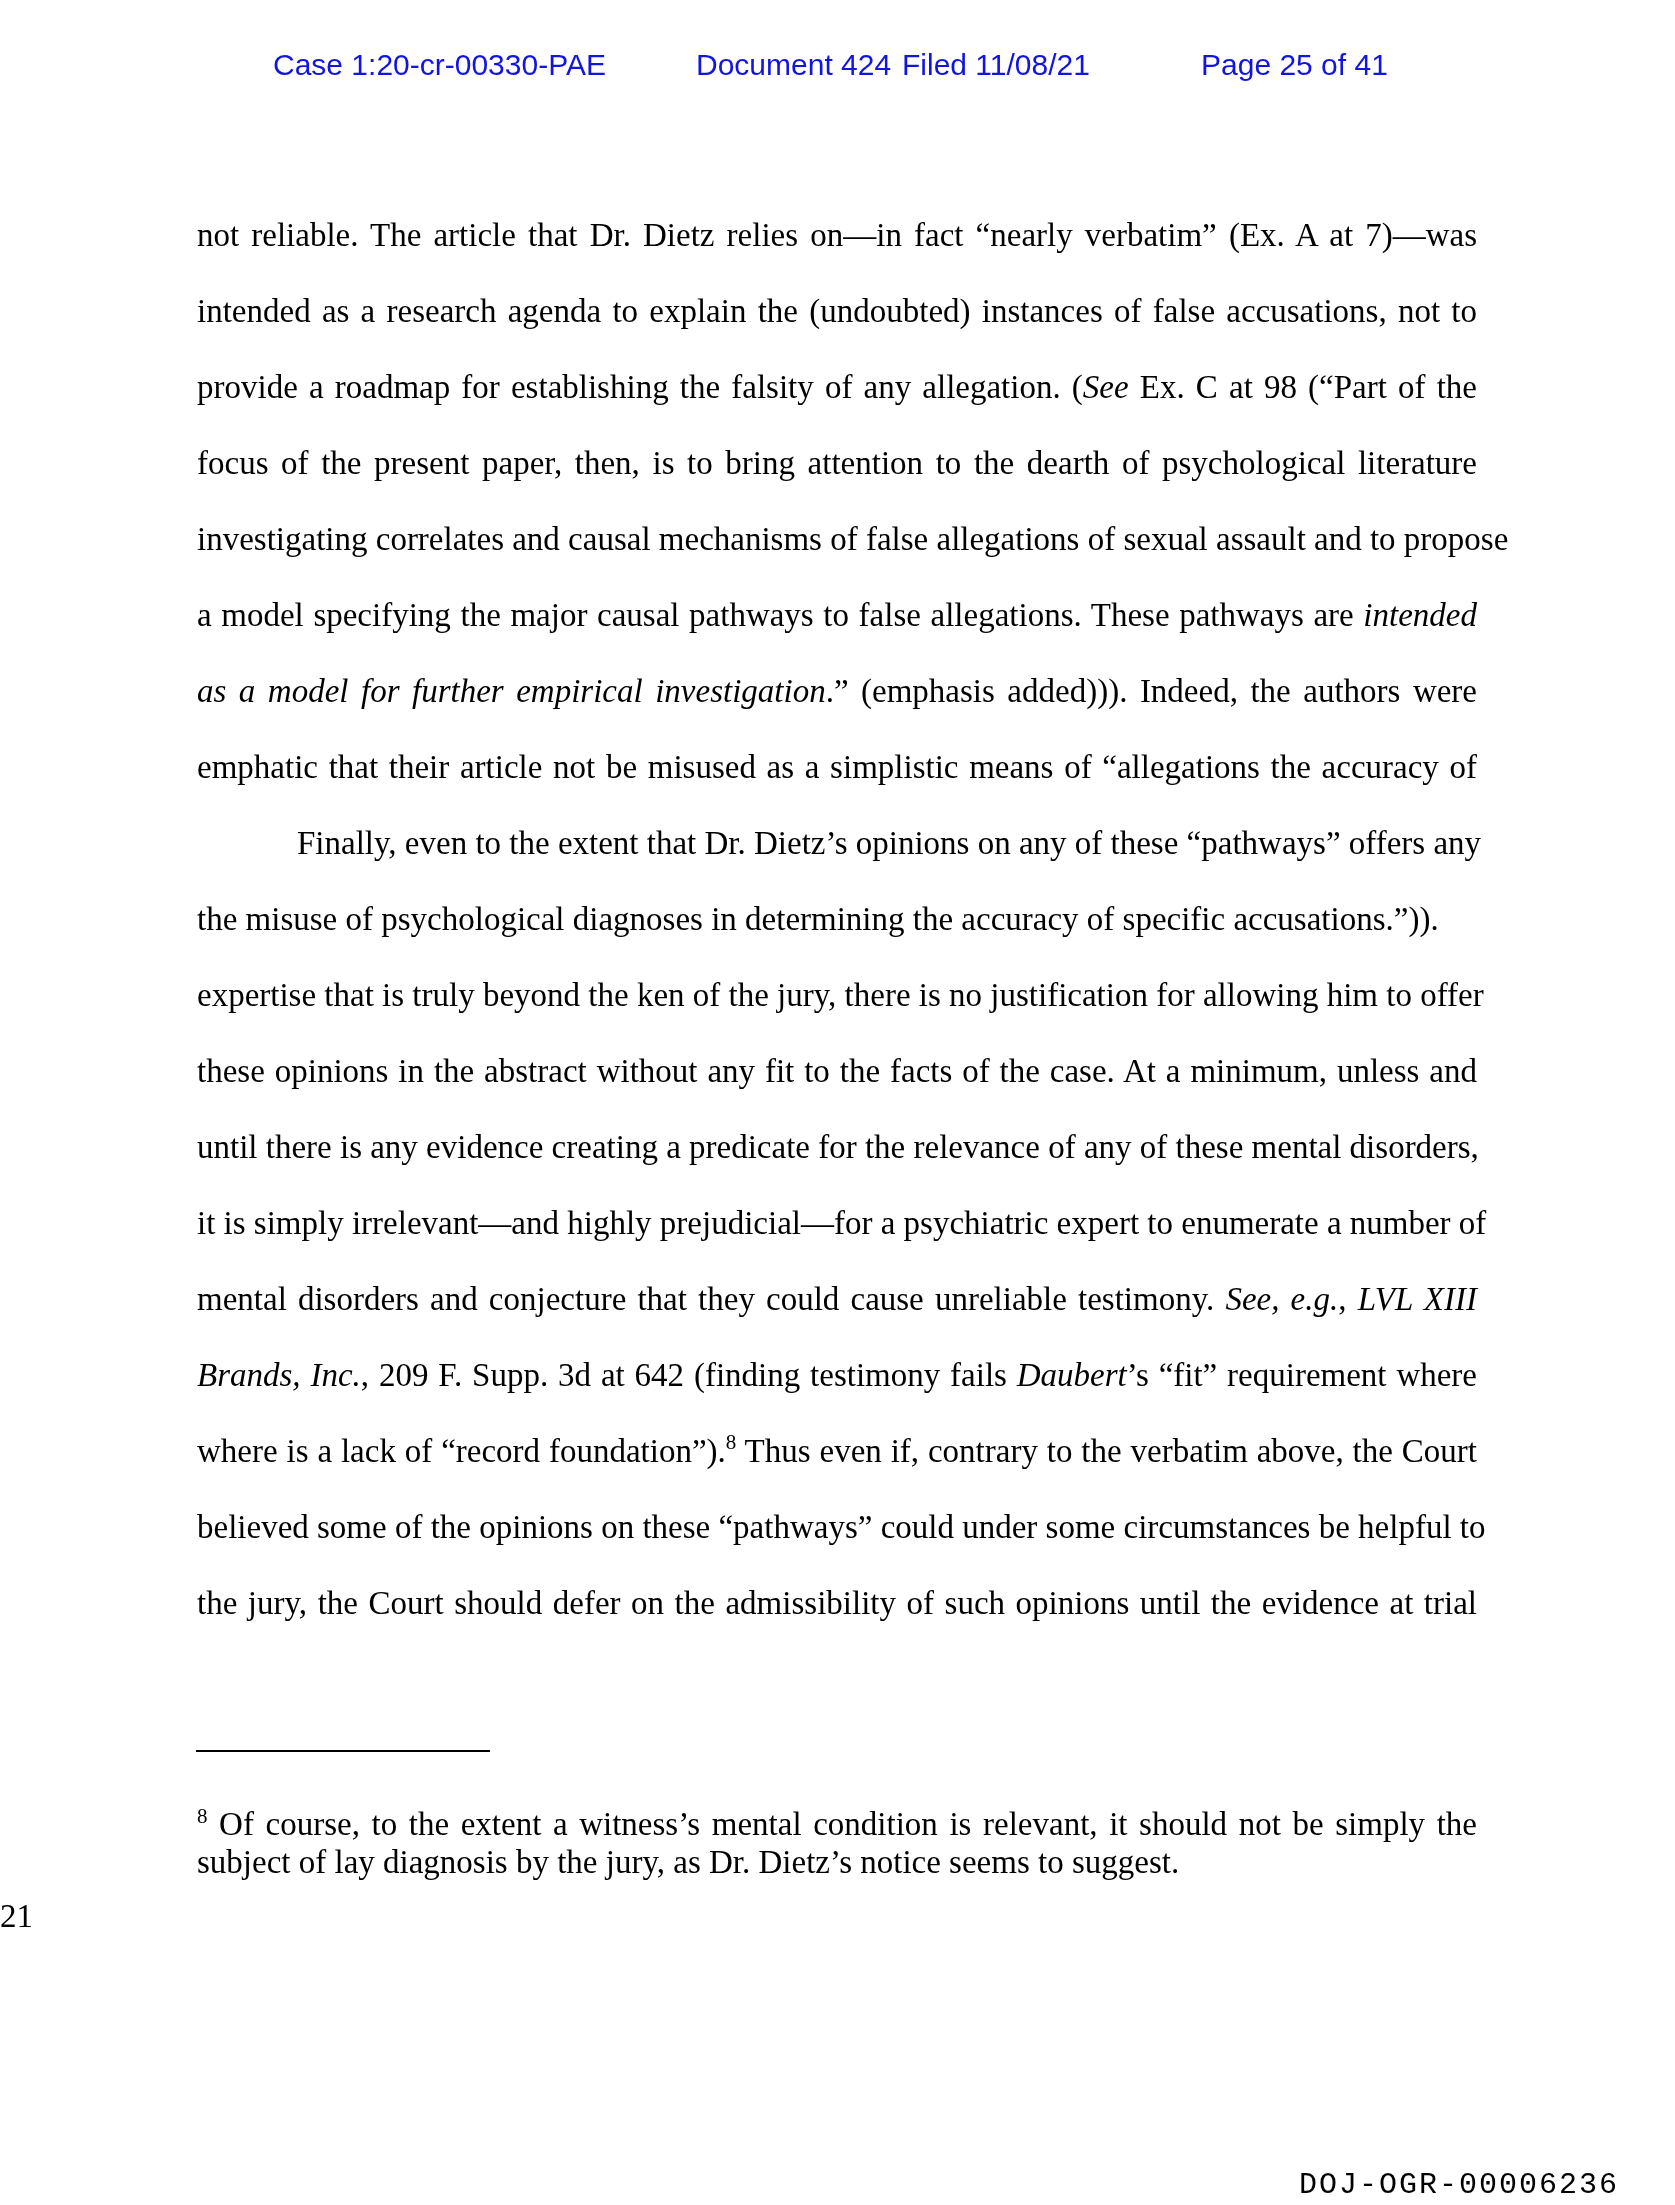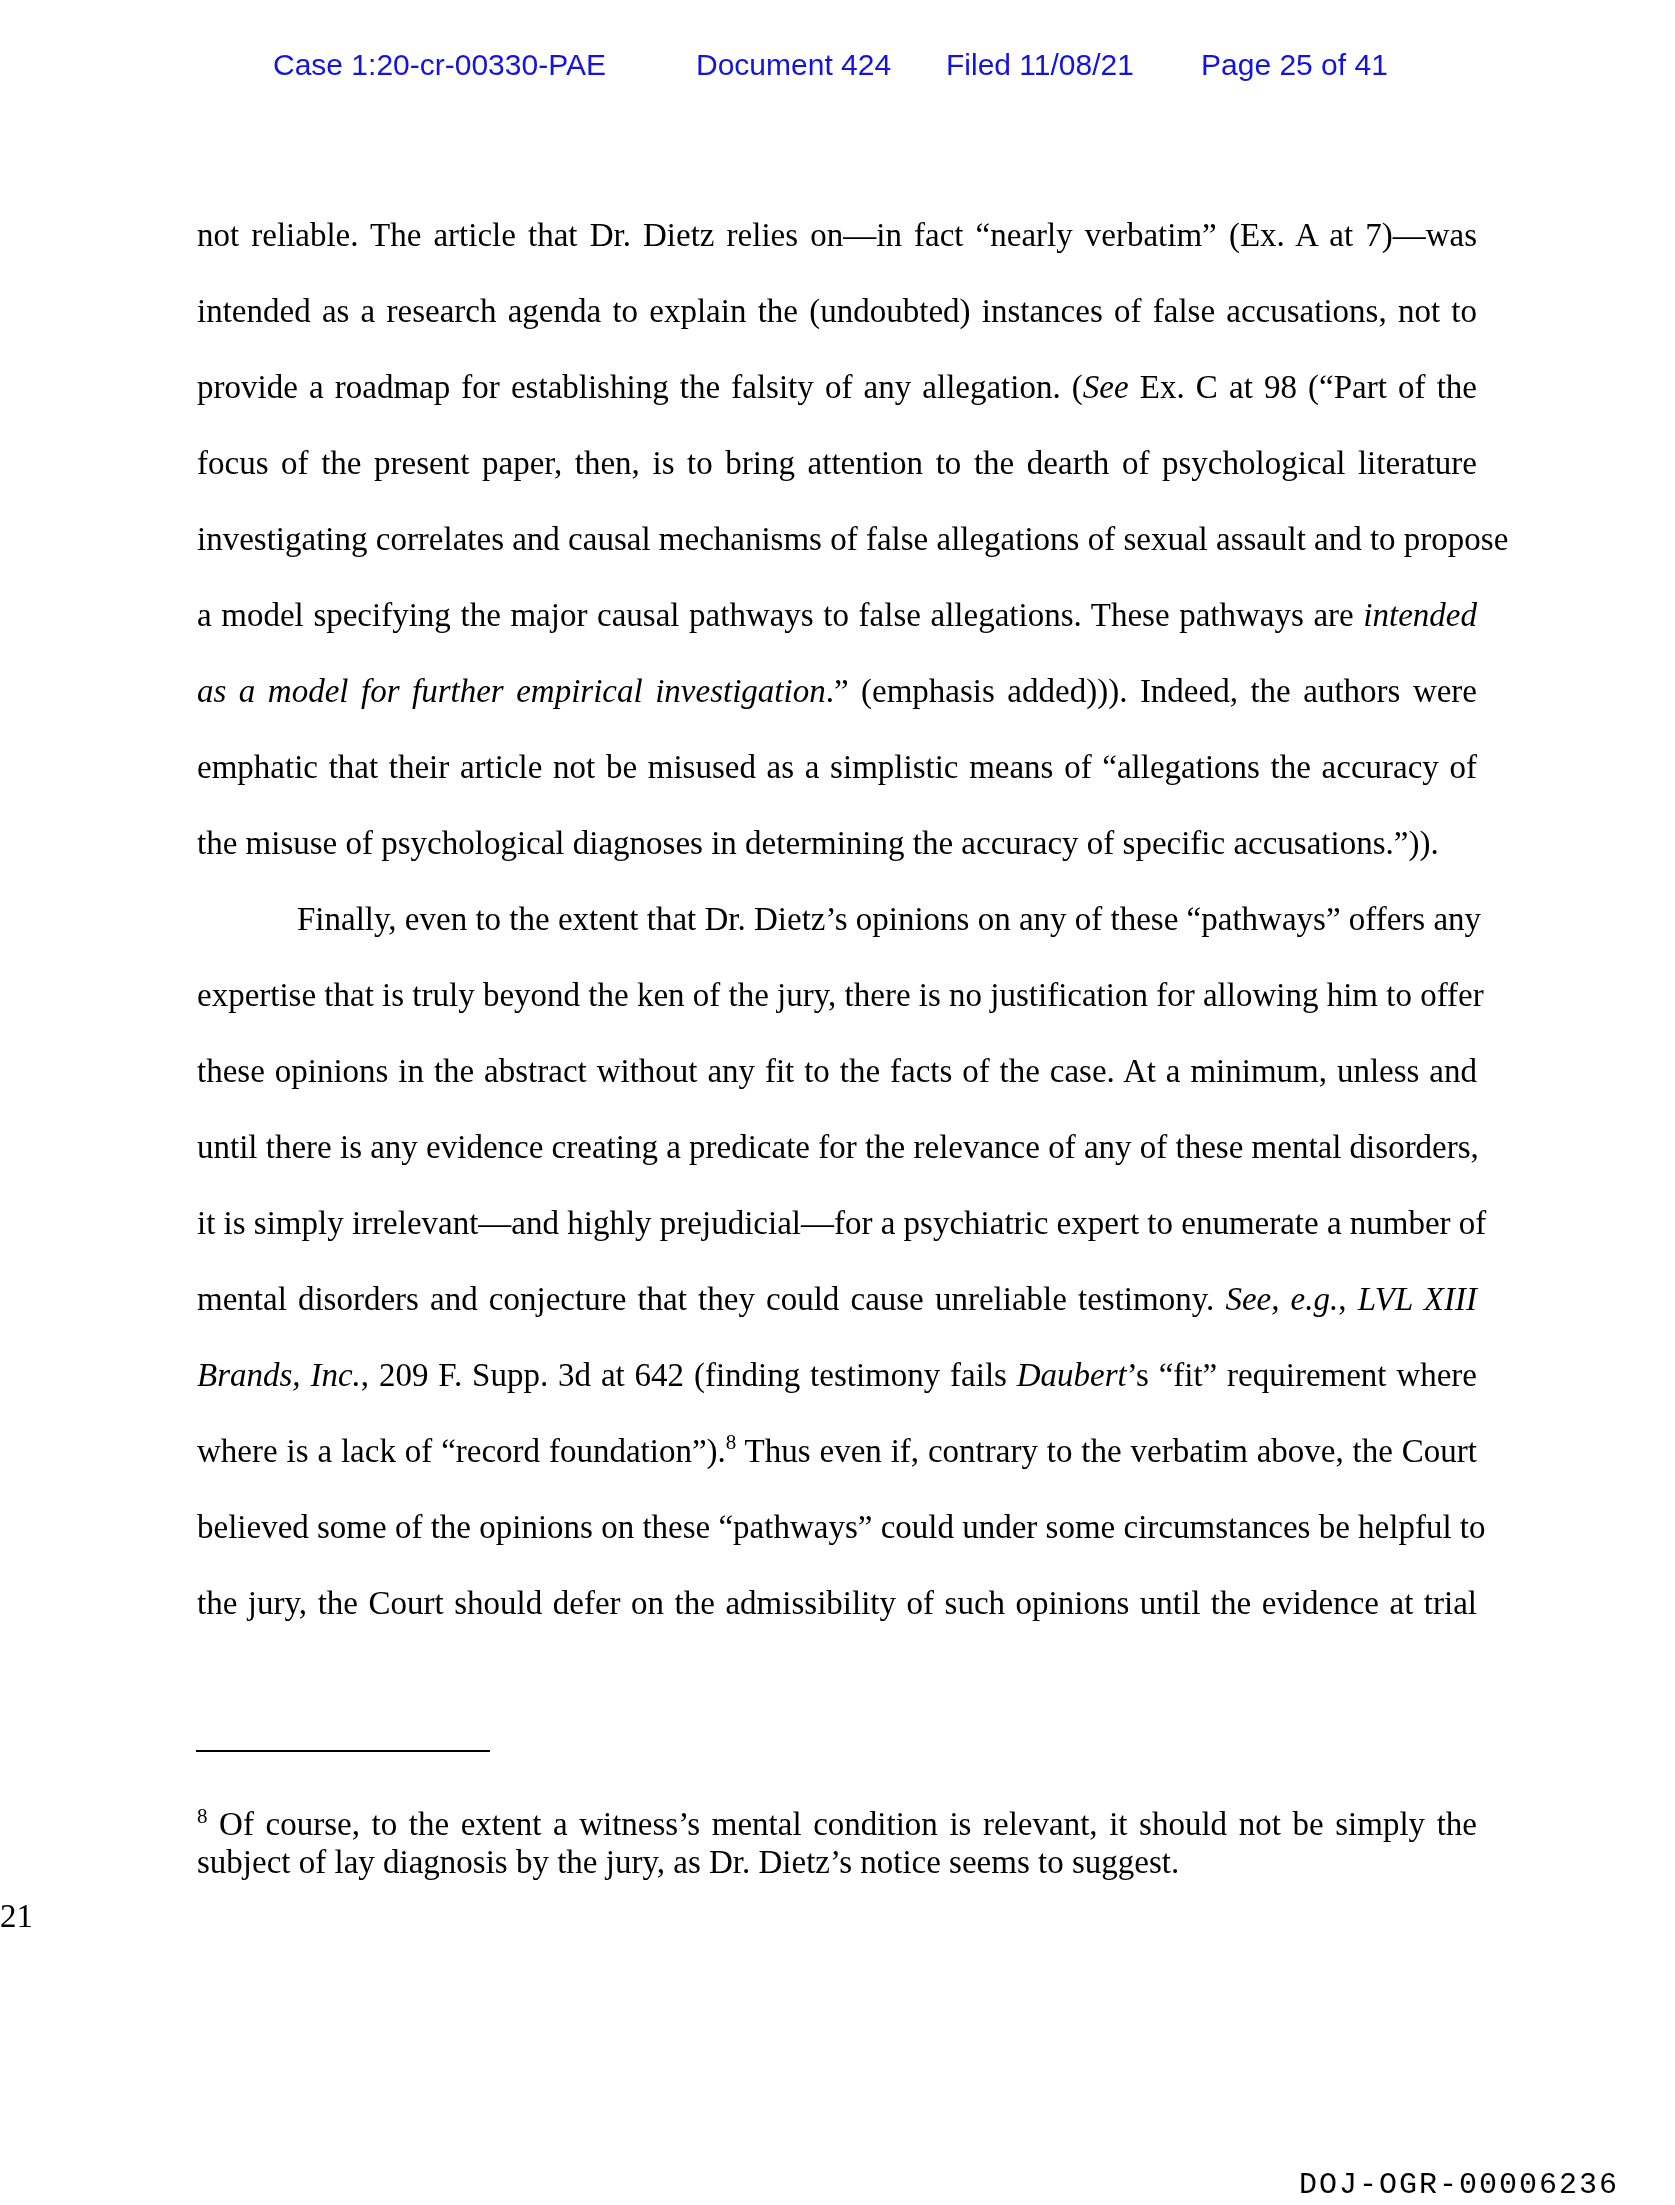--- a/index.html
+++ b/index.html
@@ -5,21 +5,21 @@
   html, body { margin: 0; padding: 0; background: #ffffff; }
   body { width: 1675px; height: 2205px; position: relative; overflow: hidden; }
   .header {
     position: absolute; top: 33px; left: 0; width: 1675px; height: 39px;
     font-family: "Liberation Sans", sans-serif; font-size: 30px; color: #1414e0;
     line-height: 39px; white-space: nowrap; margin-top: 12px;
   }
   .header span { position: absolute; top: 0; }
   .hdr-case { left: 273px; }
   .hdr-doc { left: 696px; }
-  .hdr-filed { left: 946px; }
+  .hdr-filed { left: 902px; }
   .hdr-page { left: 1201px; }
 
   .body-text {
     position: absolute; left: 197px; width: 1280px; top: 197px;
     font-family: "Liberation Serif", serif; font-size: 33px; color: #000;
     line-height: 76px;
   }
   .line {
     display: block; height: 76px; white-space: nowrap;
     text-align: justify; text-align-last: justify;
@@ -60,22 +60,22 @@
 
 <div class="body-text">
   <span class="line">not reliable.   The article that Dr. Dietz relies on—in fact “nearly verbatim” (Ex. A at 7)—was</span>
   <span class="line">intended as a research agenda to explain the (undoubted) instances of false accusations, not to</span>
   <span class="line"><span>provide a roadmap for establishing the falsity of any allegation.  (</span><i>See</i><span> Ex. C at 98 (“Part of the</span></span>
   <span class="line">focus of the present paper, then, is to bring attention to the dearth of psychological literature</span>
   <span class="line">investigating correlates and causal mechanisms of false allegations of sexual assault and to propose</span>
   <span class="line"><span>a model specifying the major causal pathways to false allegations.  These pathways are </span><i>intended</i></span>
   <span class="line"><i>as a model for further empirical investigation</i><span>.” (emphasis added))).  Indeed, the authors were</span></span>
   <span class="line">emphatic that their article not be misused as a simplistic means of “allegations the accuracy of</span>
+  <span class="line indent">Finally, even to the extent that Dr. Dietz’s opinions on any of these “pathways” offers any</span>
   <span class="line last">the misuse of psychological diagnoses in determining the accuracy of specific accusations.”)).</span>
-  <span class="line indent">Finally, even to the extent that Dr. Dietz’s opinions on any of these “pathways” offers any</span>
   <span class="line">expertise that is truly beyond the ken of the jury, there is no justification for allowing him to offer</span>
   <span class="line">these opinions in the abstract without any fit to the facts of the case.  At a minimum, unless and</span>
   <span class="line">until there is any evidence creating a predicate for the relevance of any of these mental disorders,</span>
   <span class="line">it is simply irrelevant—and highly prejudicial—for a psychiatric expert to enumerate a number of</span>
   <span class="line"><span>mental disorders and conjecture that they could cause unreliable testimony.  </span><i>See, e.g.</i><span>, </span><i>LVL XIII</i></span>
   <span class="line"><i>Brands, Inc.</i><span>, 209 F. Supp. 3d at 642 (finding testimony fails </span><i>Daubert</i><span>’s “fit” requirement where</span></span>
   <span class="line"><span>where is a lack of “record foundation”).</span><sup class="fnref">8</sup><span>  Thus even if, contrary to the verbatim above, the Court</span></span>
   <span class="line">believed some of the opinions on these “pathways” could under some circumstances be helpful to</span>
   <span class="line">the jury, the Court should defer on the admissibility of such opinions until the evidence at trial</span>
 </div>

